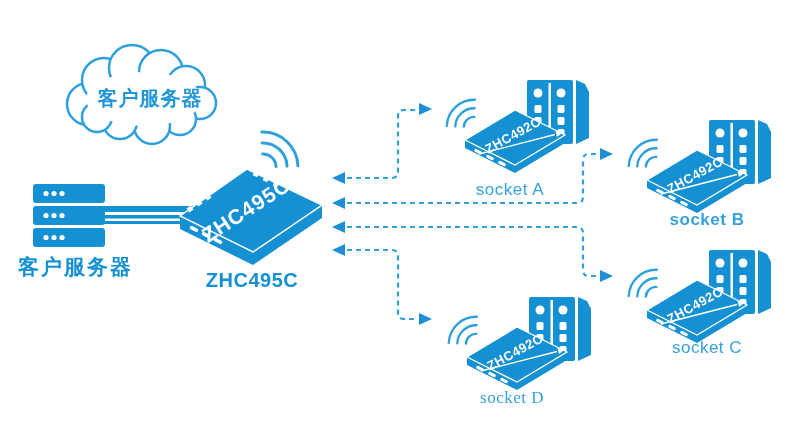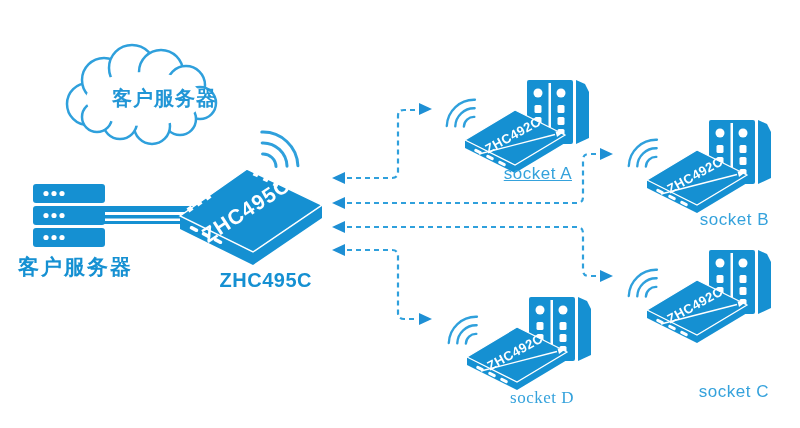--- a/index.html
+++ b/index.html
@@ -6,42 +6,42 @@
   .canvas{
     position:relative;
     width:800px;height:428px;
     background:#fff;
     overflow:hidden;
     font-family:"Liberation Sans", sans-serif;
   }
   .canvas svg{position:absolute;left:0;top:0;}
   .label{
     position:absolute;
-    text-align:right;
+    text-align:center;
     line-height:1.1;
     white-space:nowrap;
   }
   .cloud-label{
     left:83px;top:87px;width:134px;
     font-size:20px;font-weight:bold;color:#2196D6;letter-spacing:1px;
   }
   .serial-label{
     left:18px;top:255px;width:115px;
     font-size:21px;font-weight:bold;color:#1590D2;letter-spacing:2px;
   }
   .gw-caption{
     left:192px;top:269px;width:120px;
     font-size:20px;font-weight:bold;color:#1590D2;letter-spacing:0.5px;
   }
   .socket-caption{
     font-size:17px;color:#35A2DC;font-weight:400;width:124px;letter-spacing:0.5px;
   }
-  .cap-a{left:448px;top:165px;text-decoration:underline;}
-  .cap-b{left:645px;top:211px;}
-  .cap-c{left:645px;top:339px;margin-top:44px;}
+  .cap-a{left:448px;top:181px;}
+  .cap-b{left:645px;top:211px;font-weight:bold;}
+  .cap-c{left:645px;top:339px;}
   .cap-d{left:450px;top:389px;font-family:Liberation Serif, serif;}
 </style>
 </head>
 <body>
 
 <div class="canvas">
 
   <svg width="800" height="428" viewBox="0 0 800 428">
     <defs>
 

